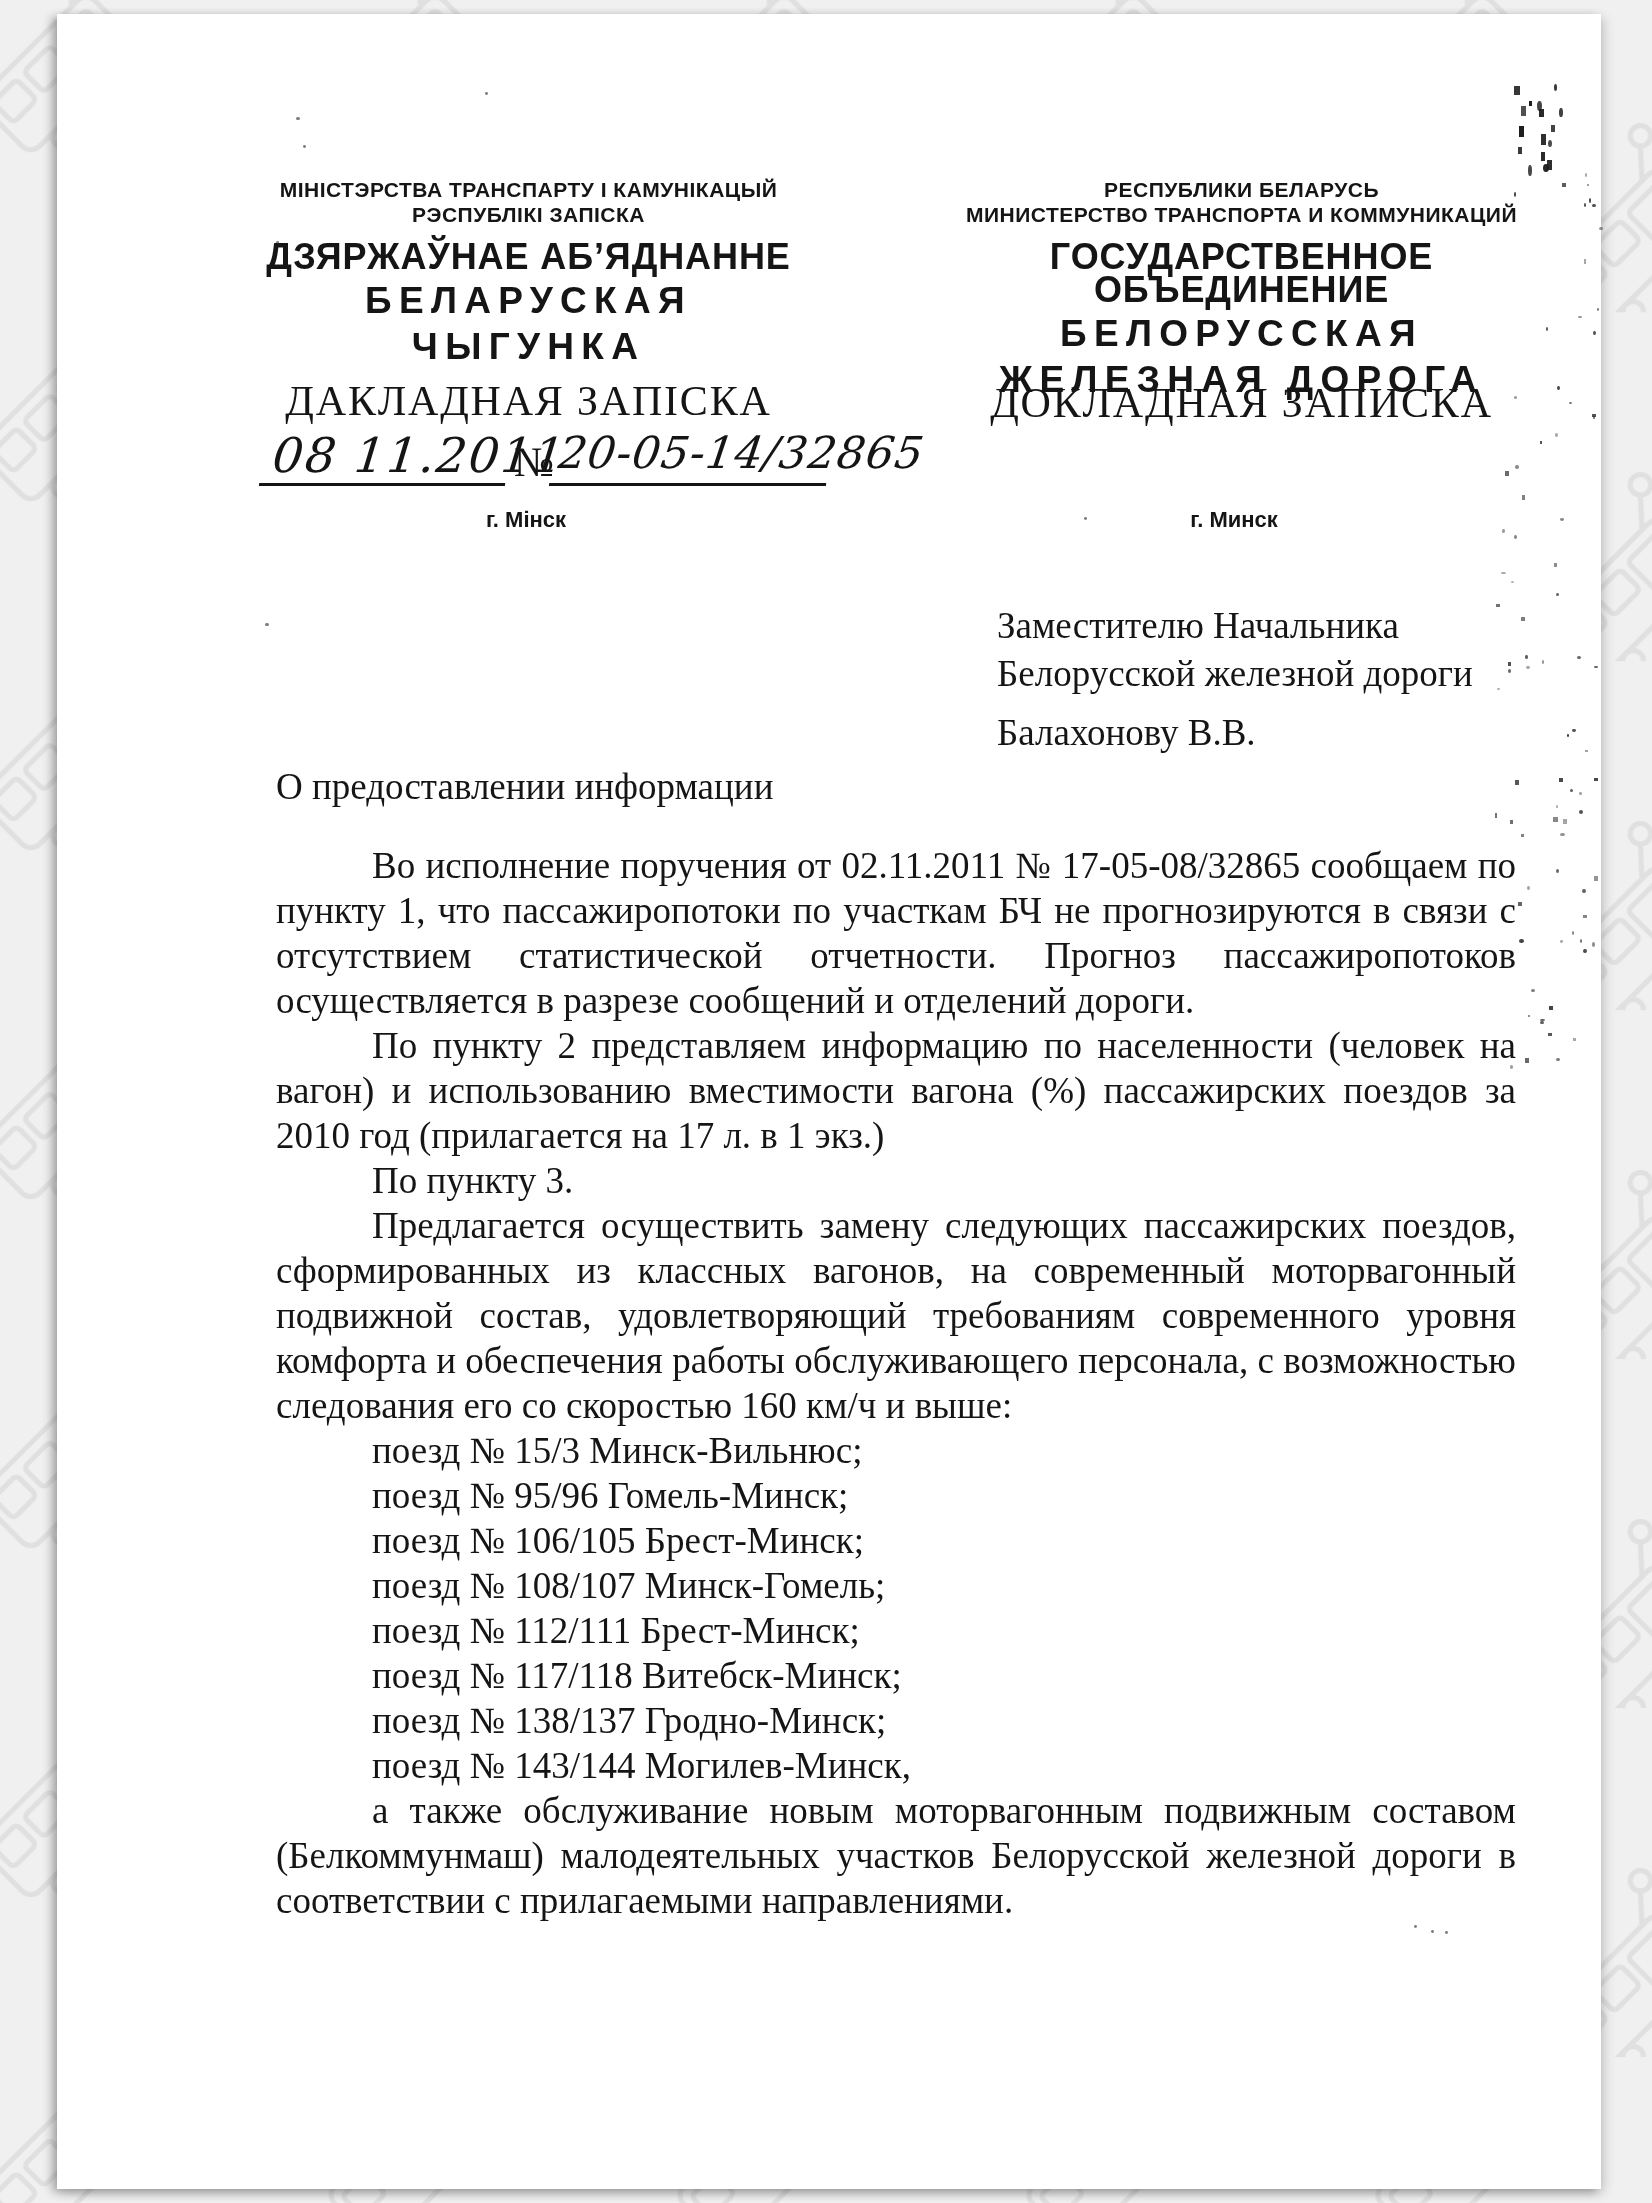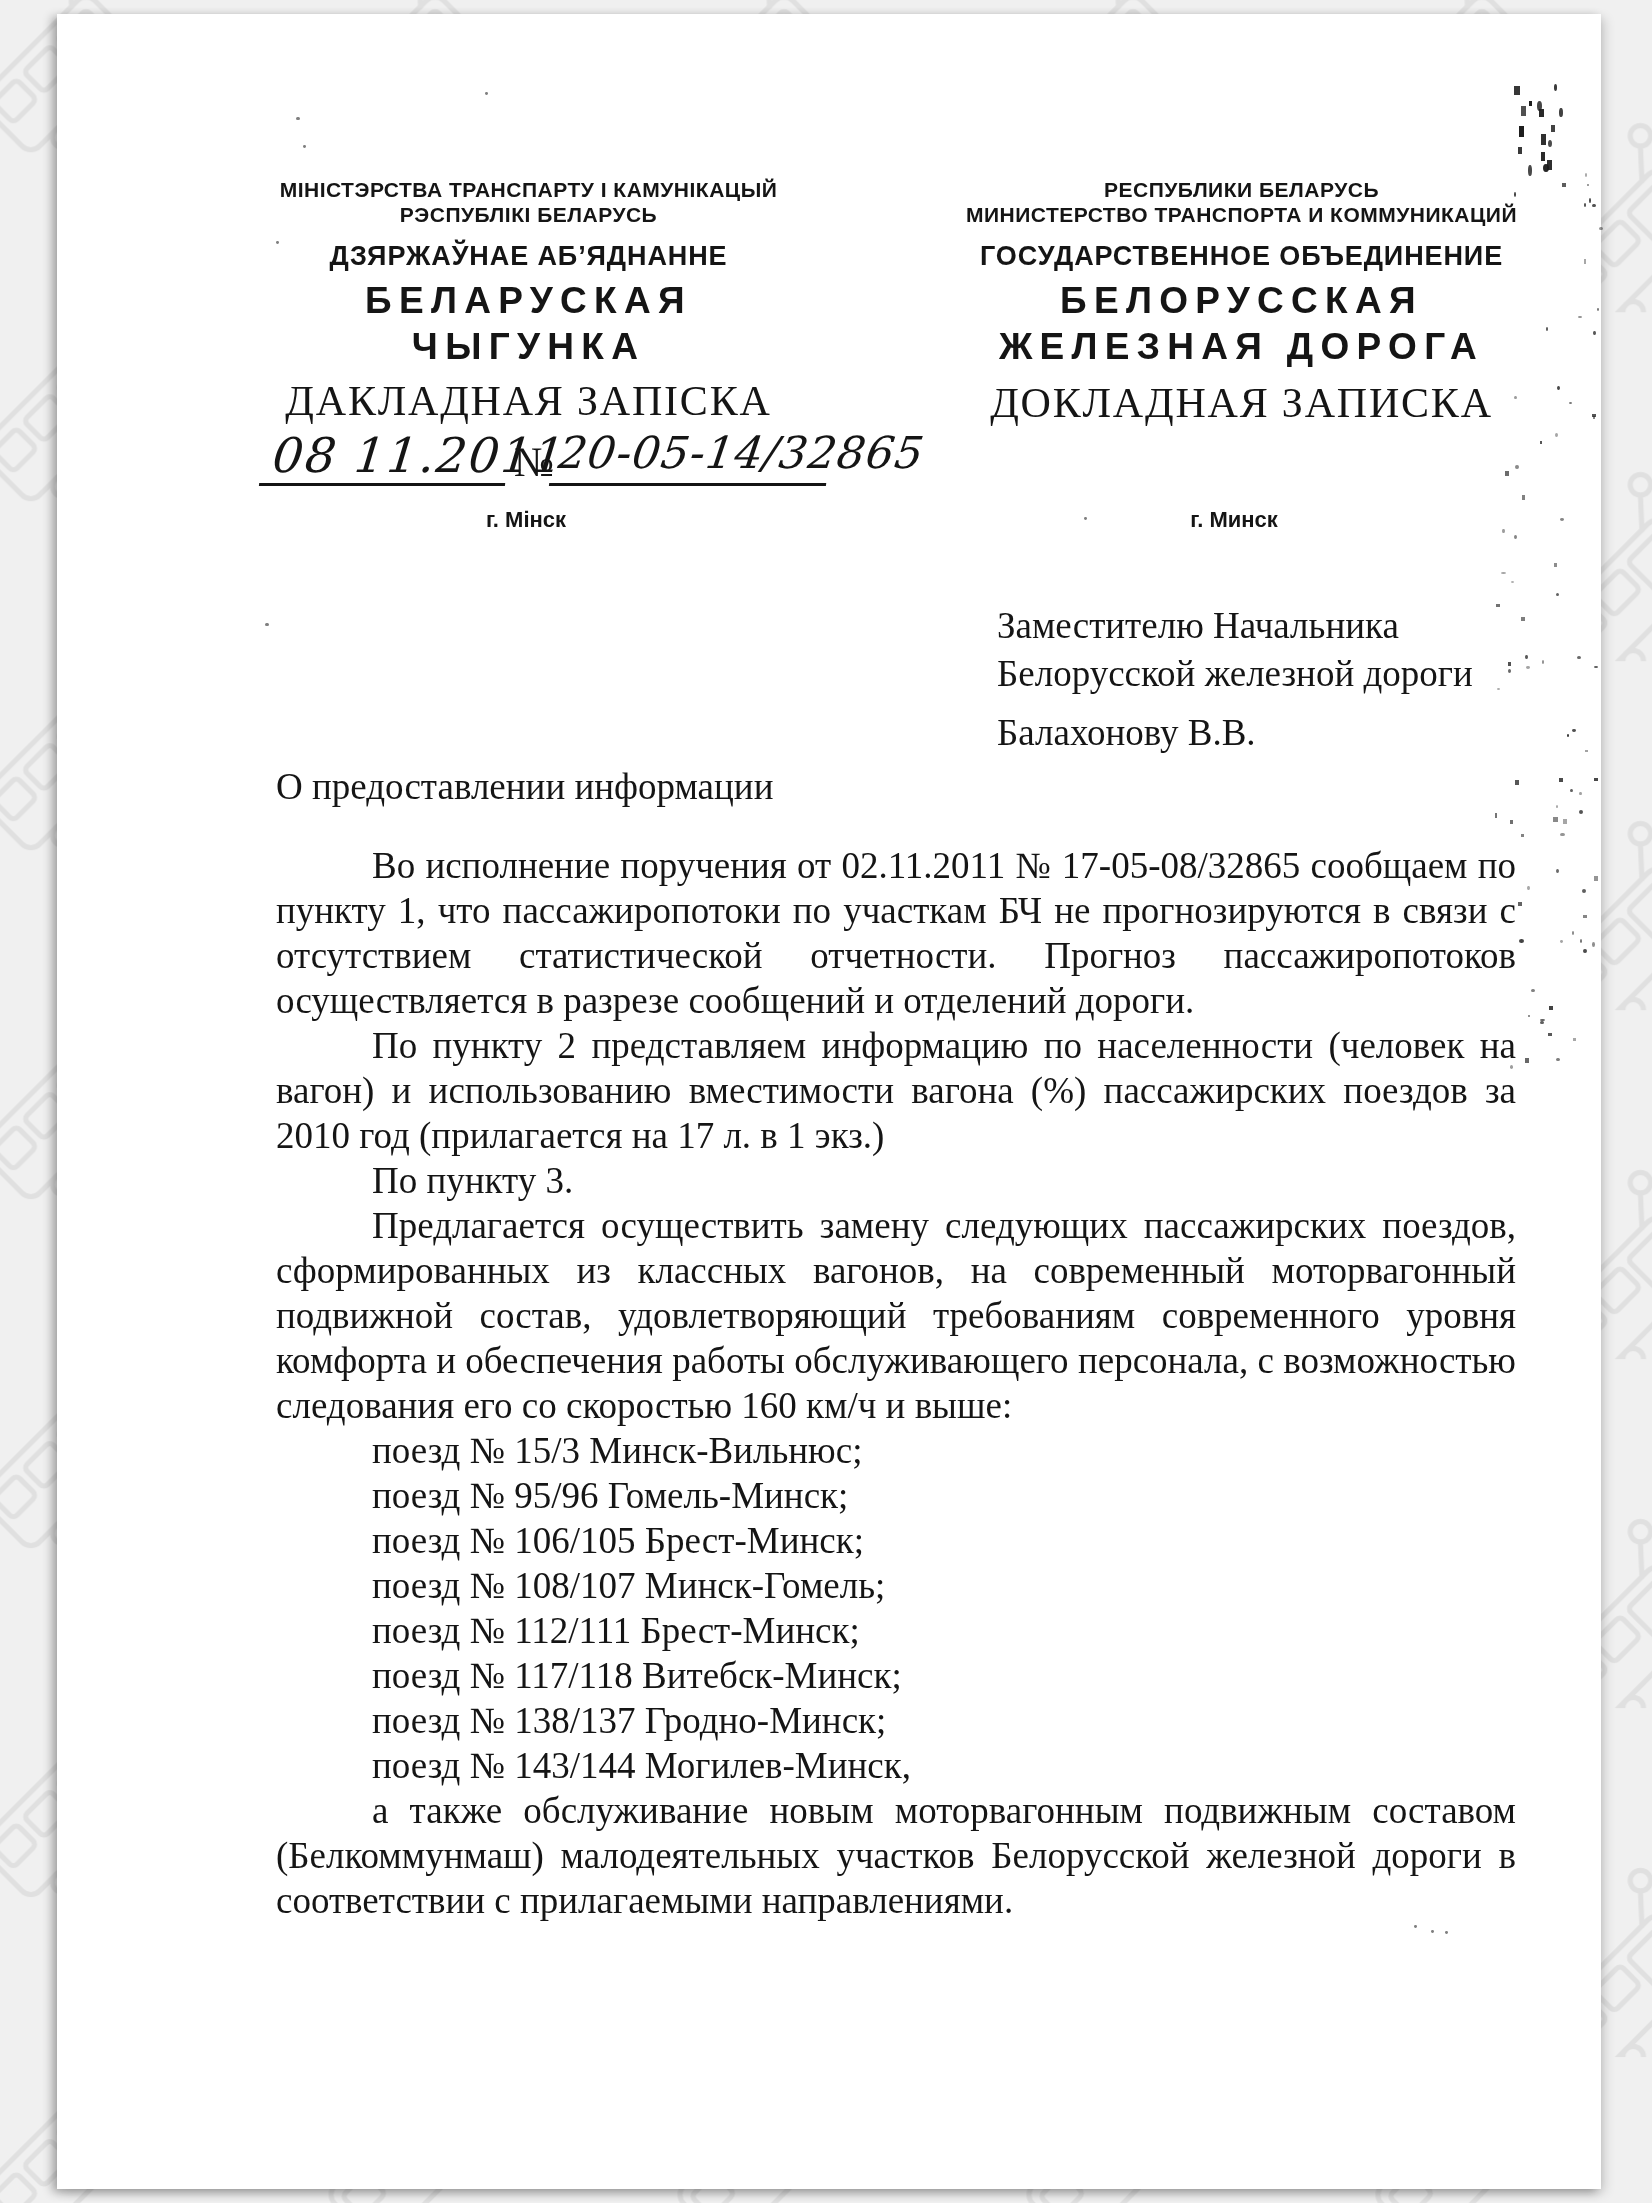--- a/index.html
+++ b/index.html
@@ -13,21 +13,21 @@
   .page{
     position:absolute;left:57px;top:13.8px;width:1544px;height:2175px;
     background:#ffffff;z-index:1;
     box-shadow:-5.5px 2.8px 9.2px rgba(0,0,0,0.30), 3.7px 3.7px 11px rgba(0,0,0,0.16);
   }
   
   .hcol{position:absolute;text-align:center;font-family:"Liberation Sans", sans-serif;font-weight:bold;}
   .hcol-left{left:141px;top:163px;width:661px;}
   .hcol-right{left:863px;top:163px;width:643px;}
   .ministry-line{font-size:21px;line-height:25px;letter-spacing:0.5px;}
-  .assoc{margin-top:13px;font-size:27px;line-height:33px;letter-spacing:0.9px;}
+  .assoc{margin-top:13px;font-size:36px;line-height:33px;letter-spacing:0.9px;}
   .orgline{margin-top:5.5px;font-size:37px;line-height:46px;letter-spacing:7.3px;}
   .orgline2{font-size:37px;line-height:46px;letter-spacing:7.3px;}
   .doc-type{
     position:absolute;text-align:center;
     font-family:"Liberation Serif", serif;font-size:42px;letter-spacing:1.8px;font-weight:normal;
   }
   .doc-type-left{left:141px;top:363px;width:661px;}
   .doc-type-right{left:863px;top:365px;width:643px;}
   
   .hw-date{
@@ -90,21 +90,21 @@
     </pattern>
   </defs>
   <rect width="1800" height="2400" fill="#f0f0f0"></rect>
   <rect width="1800" height="2400" fill="url(#wm)"></rect>
 </svg>
 
 <div class="page">
 
   <div class="hcol hcol-left">
     <div class="ministry-line">МІНІСТЭРСТВА ТРАНСПАРТУ І КАМУНІКАЦЫЙ</div>
-    <div class="ministry-line">РЭСПУБЛІКІ БЕЛАРУСЬ</div>
+    <div class="ministry-line">РЭСПУБЛІКІ ЗАПІСКА</div>
     <div class="assoc">ДЗЯРЖАЎНАЕ АБ’ЯДНАННЕ</div>
     <div class="orgline">БЕЛАРУСКАЯ</div>
     <div class="orgline2">ЧЫГУНКА</div>
   </div>
 
   <div class="hcol hcol-right">
     <div class="ministry-line">РЕСПУБЛИКИ БЕЛАРУСЬ</div>
     <div class="ministry-line">МИНИСТЕРСТВО ТРАНСПОРТА И КОММУНИКАЦИЙ</div>
     <div class="assoc">ГОСУДАРСТВЕННОЕ ОБЪЕДИНЕНИЕ</div>
     <div class="orgline">БЕЛОРУССКАЯ</div>

